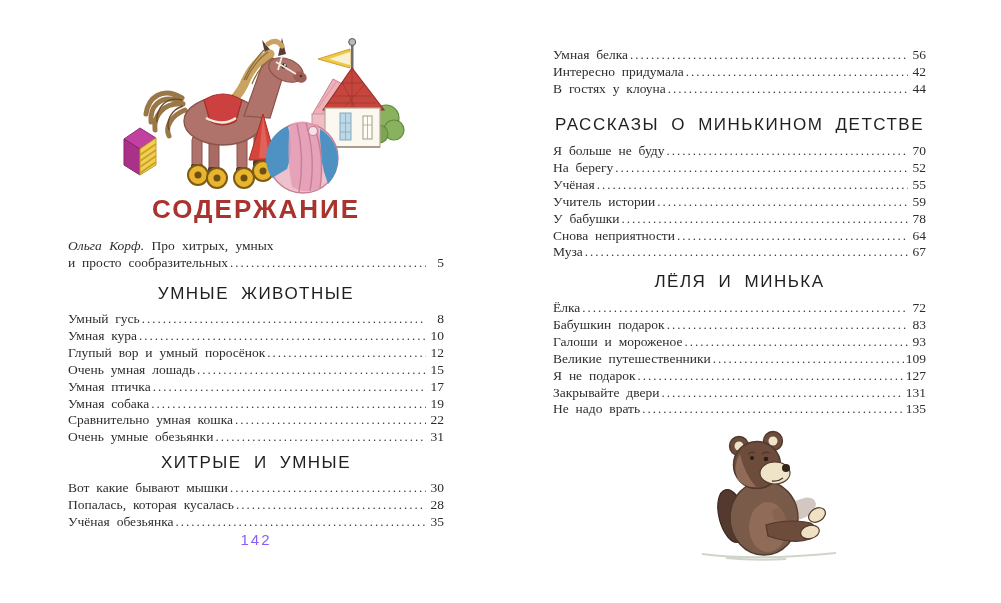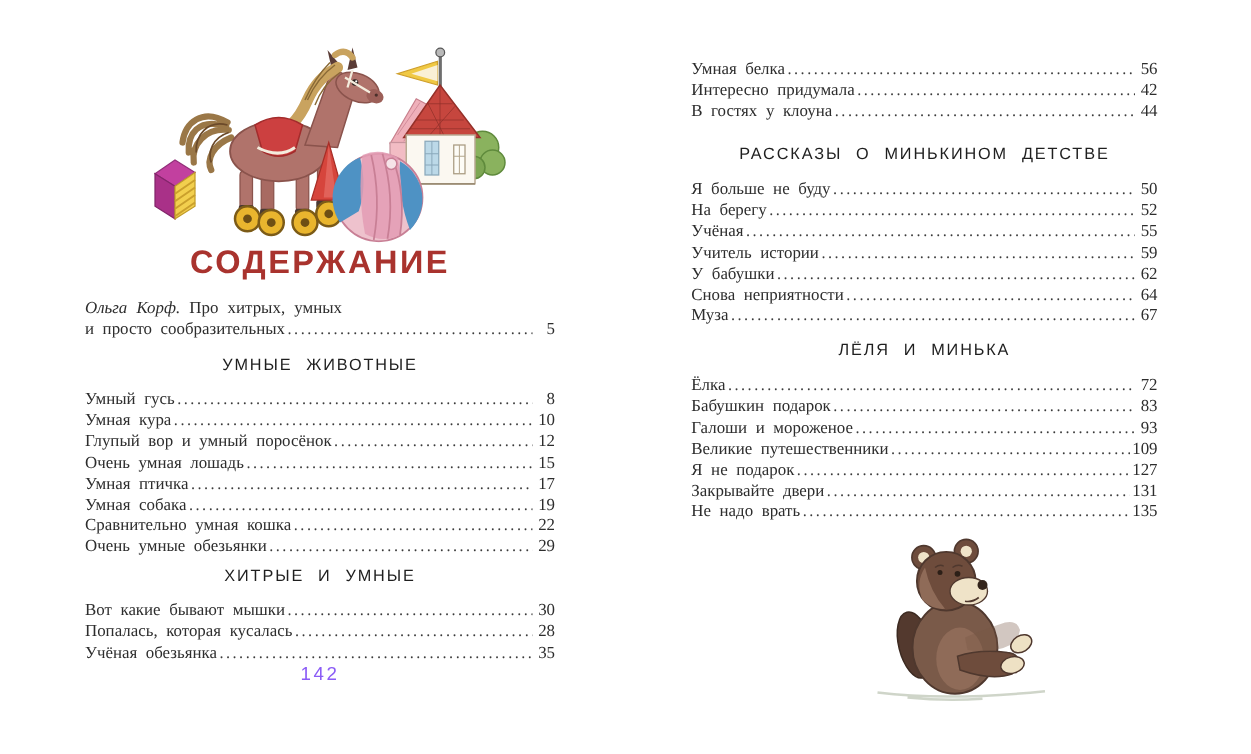--- a/index.html
+++ b/index.html
@@ -17,21 +17,21 @@
 
   .contents-title {
     position:absolute; left:0; top:194px; width:100%;
     font-family:"Liberation Sans", sans-serif; font-weight:bold;
     font-size:26px; letter-spacing:2px; word-spacing:4px;
     color:var(--title-red,#a9332e); text-align:center; margin:0;
   }
   .section-heading {
     position:absolute; left:0; width:100%; margin:0;
     font-family:"Liberation Sans", sans-serif; font-weight:normal;
-    font-size:13px; letter-spacing:1.5px; word-spacing:6px;
+    font-size:17px; letter-spacing:1.5px; word-spacing:6px;
     color:#1f1f1f; text-align:center;
   }
   .toc-list { position:absolute; left:0; width:100%; }
   .toc-row { display:flex; align-items:flex-end; font-size:13.5px; line-height:16.9px; word-spacing:3.5px; }
   .toc-title { white-space:nowrap; }
   .toc-dots { flex:1; overflow:hidden; white-space:nowrap; margin:0 2px; color:#3a3a3a; }
   .toc-dots::after {
     content:"..................................................................................................................................";
     letter-spacing:2px; font-size:13px;
   }
@@ -194,21 +194,21 @@
           <span class="toc-page">19</span>
         </div>
         <div class="toc-row">
           <span class="toc-title">Сравнительно умная кошка</span>
           <span class="toc-dots"></span>
           <span class="toc-page">22</span>
         </div>
         <div class="toc-row">
           <span class="toc-title">Очень умные обезьянки</span>
           <span class="toc-dots"></span>
-          <span class="toc-page">29</span>
+          <span class="toc-page">31</span>
         </div>
       </div>
 
     <h2 class="section-heading lp-heading-2">ХИТРЫЕ И УМНЫЕ</h2>
     <div class="toc-list lp-list-2">
         <div class="toc-row">
           <span class="toc-title">Вот какие бывают мышки</span>
           <span class="toc-dots"></span>
           <span class="toc-page">30</span>
         </div>
@@ -245,41 +245,41 @@
           <span class="toc-dots"></span>
           <span class="toc-page">44</span>
         </div>
       </div>
 
     <h2 class="section-heading rp-heading-1">РАССКАЗЫ О МИНЬКИНОМ ДЕТСТВЕ</h2>
     <div class="toc-list rp-list-1">
         <div class="toc-row">
           <span class="toc-title">Я больше не буду</span>
           <span class="toc-dots"></span>
-          <span class="toc-page">50</span>
+          <span class="toc-page">70</span>
         </div>
         <div class="toc-row">
           <span class="toc-title">На берегу</span>
           <span class="toc-dots"></span>
           <span class="toc-page">52</span>
         </div>
         <div class="toc-row">
           <span class="toc-title">Учёная</span>
           <span class="toc-dots"></span>
           <span class="toc-page">55</span>
         </div>
         <div class="toc-row">
           <span class="toc-title">Учитель истории</span>
           <span class="toc-dots"></span>
           <span class="toc-page">59</span>
         </div>
         <div class="toc-row">
           <span class="toc-title">У бабушки</span>
           <span class="toc-dots"></span>
-          <span class="toc-page">62</span>
+          <span class="toc-page">78</span>
         </div>
         <div class="toc-row">
           <span class="toc-title">Снова неприятности</span>
           <span class="toc-dots"></span>
           <span class="toc-page">64</span>
         </div>
         <div class="toc-row">
           <span class="toc-title">Муза</span>
           <span class="toc-dots"></span>
           <span class="toc-page">67</span>

